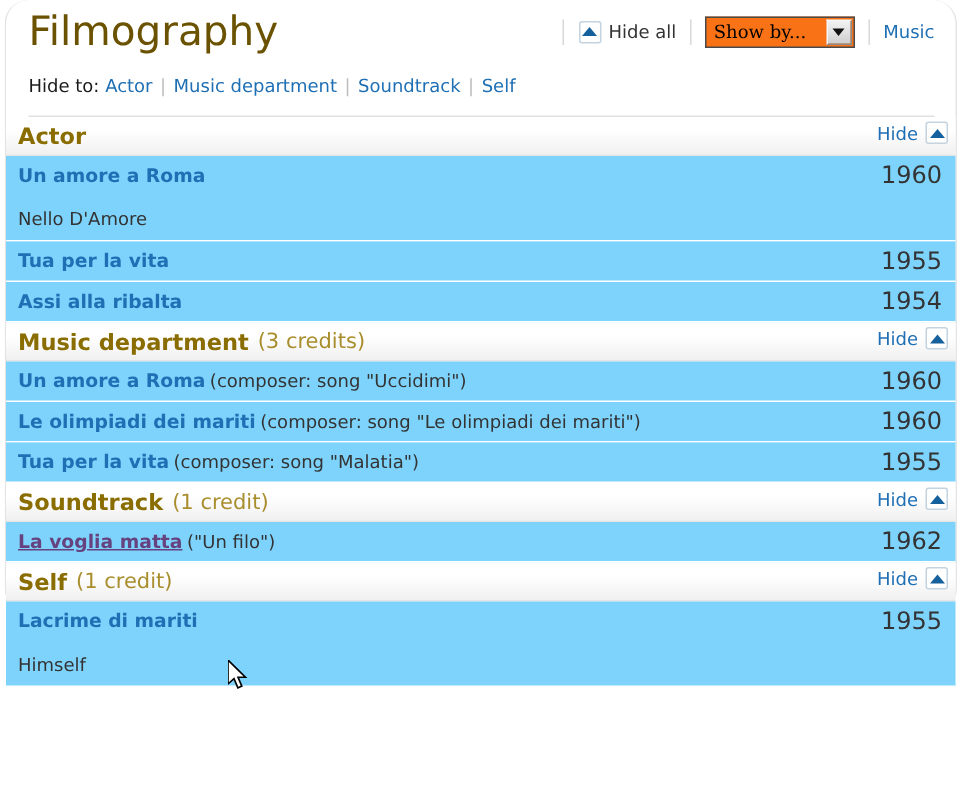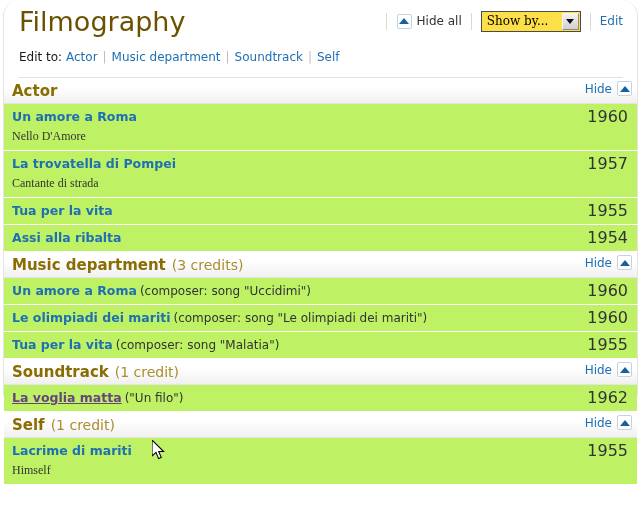--- a/index.html
+++ b/index.html
@@ -111,21 +111,21 @@
     border-left: 5px solid transparent;
     border-right: 5px solid transparent;
     border-bottom: 6px solid #15619e;
   }
 
   .show-by-select {
     font-family: "DejaVu Serif", "Liberation Serif", serif;
     font-size: 12px;
     color: #000000;
     border: 1px solid #4a4a4a;
-    background: #fde047;
+    background: #f97316;
     height: 21px;
     width: 100px;
     box-sizing: border-box;
     padding: 0 0 0 5px;
     display: flex;
     align-items: center;
     position: relative;
     cursor: default;
   }
   .show-by-select .sb-text {
@@ -228,21 +228,21 @@
   }
   .section-hide .hlabel {
     font-size: 12px;
     color: #1f6fb4;
     margin-right: 5px;
   }
 
   
   .credit-row {
     position: relative;
-    background: #bef264;
+    background: #7dd3fc;
     border-bottom: 1px solid #ffffff;
     padding: 5px 8px 5px 8px;
     box-sizing: border-box;
     min-height: 23px;
   }
   .credit-row.two-line { padding-bottom: 6px; }
 
   .credit-line {
     font-size: 12px;
     line-height: 16px;
@@ -261,22 +261,21 @@
   .credit-note {
     color: #333333;
     font-size: 12px;
     font-weight: normal;
     margin-left: 3px;
   }
   .credit-sub {
     font-size: 12px;
     line-height: 16px;
     color: #333333;
-    margin-top: 3px;
-    font-family: Liberation Serif, serif;
+    margin-top: 13px;
   }
   .credit-year {
     position: absolute;
     right: 9px;
     top: 5px;
     font-size: 16px;
     color: #333333;
     line-height: 16px;
   }
 
@@ -313,50 +312,45 @@
 
           <span class="tool-sep"></span>
 
           <span class="show-by-select">
             <span class="sb-text">Show by...</span>
             <span class="sb-arrow"></span>
           </span>
 
           <span class="tool-sep"></span>
 
-          <a class="edit-link">Edit</a>
+          <a class="edit-link">Music</a>
         </div>
       </div>
 
       <div class="jump-row">
-        <span class="jump-label">Edit to:</span>
+        <span class="jump-label">Hide to:</span>
         <span id="jump-links"> <a>Actor</a><span class="jump-pipe">|</span><a>Music department</a><span class="jump-pipe">|</span><a>Soundtrack</a><span class="jump-pipe">|</span><a>Self</a></span>
       </div>
 
       <div class="top-rule"></div>
     </div>
 
     <div id="sections">
         <div class="section-head">
           <span class="section-title">Actor</span>
           <span class="section-hide">
             <span class="hlabel">Hide</span>
             <span class="tri-box"></span>
           </span>
         </div>
         <div class="credit-row two-line">
           <div class="credit-line"><a class="title-link">Un amore a Roma</a></div>
           <div class="credit-sub">Nello D'Amore</div>
           <div class="credit-year">1960</div>
         </div>
-        <div class="credit-row two-line">
-          <div class="credit-line"><a class="title-link">La trovatella di Pompei</a></div>
-          <div class="credit-sub">Cantante di strada</div>
-          <div class="credit-year">1957</div>
-        </div>
         <div class="credit-row">
           <div class="credit-line"><a class="title-link">Tua per la vita</a></div>
           <div class="credit-year">1955</div>
         </div>
         <div class="credit-row">
           <div class="credit-line"><a class="title-link">Assi alla ribalta</a></div>
           <div class="credit-year">1954</div>
         </div>
         <div class="section-head">
           <span class="section-title">Music department</span>

